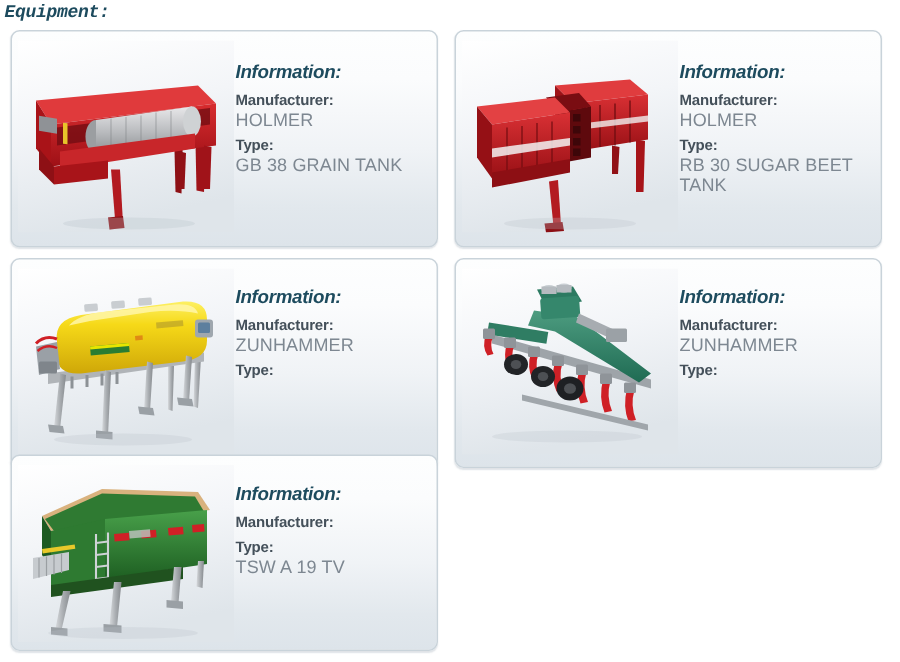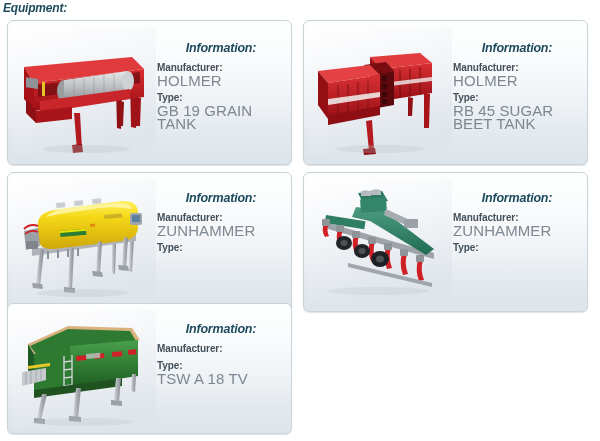--- a/index.html
+++ b/index.html
@@ -20,20 +20,21 @@
   .section-title {
     position: absolute;
     left: 3px;
     top: 0px;
     font-size: 12px;
     font-weight: bold;
     font-style: italic;
     color: #1d4b5e;
     letter-spacing: -0.2px;
     line-height: 16px;
+    font-family: Liberation Mono, monospace;
   }
 
   
   .grid {
     position: absolute;
     left: 0;
     top: 17px;
     width: 600px;
     height: 424px;
   }
@@ -84,32 +85,31 @@
   .card.pos-4 .info { top: 18px; }
 
   .info-title {
     font-size: 12.5px;
     font-weight: bold;
     font-style: italic;
     color: #1d4b5e;
     letter-spacing: -0.2px;
     margin: 0 0 6px 0;
     line-height: 15px;
-    text-align: center;
   }
   .field { margin-bottom: 5px; }
   .field-label {
     font-size: 10px;
     font-weight: bold;
     color: #44505a;
     line-height: 12px;
     letter-spacing: -0.1px;
   }
   .field-value {
-    font-size: 15px;
+    font-size: 12px;
     font-weight: normal;
     color: #7d8791;
     line-height: 13px;
     letter-spacing: 0.1px;
   }
 </style>
 </head>
 <body>
 
 <div class="section-title">Equipment:</div>
@@ -179,21 +179,21 @@
       </svg>
     </div>
     <div class="info">
       <div class="info-title">Information:</div>
       <div class="field">
         <div class="field-label">Manufacturer:</div>
         <div class="field-value">HOLMER</div>
       </div>
       <div class="field">
         <div class="field-label">Type:</div>
-        <div class="field-value">GB 19 GRAIN TANK</div>
+        <div class="field-value">GB 38 GRAIN TANK</div>
       </div>
     </div>
   </div>
 
   <div class="card pos-1">
     <div class="thumb">
       <svg viewBox="0 0 144 128" xmlns="http://www.w3.org/2000/svg">
         <defs>
           <linearGradient id="g1bg" x1="0" y1="0" x2="0.25" y2="1">
             <stop offset="0%" stop-color="#ffffff"></stop>
@@ -256,21 +256,21 @@
       </svg>
     </div>
     <div class="info">
       <div class="info-title">Information:</div>
       <div class="field">
         <div class="field-label">Manufacturer:</div>
         <div class="field-value">HOLMER</div>
       </div>
       <div class="field">
         <div class="field-label">Type:</div>
-        <div class="field-value">RB 45 SUGAR BEET TANK</div>
+        <div class="field-value">RB 30 SUGAR BEET TANK</div>
       </div>
     </div>
   </div>
 
   <div class="card pos-2">
     <div class="thumb">
       <svg viewBox="0 0 144 124" xmlns="http://www.w3.org/2000/svg">
         <defs>
           <linearGradient id="g2bg" x1="0" y1="0" x2="0.25" y2="1">
             <stop offset="0%" stop-color="#ffffff"></stop>
@@ -497,18 +497,18 @@
         <ellipse cx="70" cy="112" rx="50" ry="4" fill="#b9c2ca" opacity="0.26"></ellipse>
       </svg>
     </div>
     <div class="info">
       <div class="info-title">Information:</div>
       <div class="field">
         <div class="field-label">Manufacturer:</div>
       </div>
       <div class="field">
         <div class="field-label">Type:</div>
-        <div class="field-value">TSW A 18 TV</div>
+        <div class="field-value">TSW A 19 TV</div>
       </div>
     </div>
   </div>
 
 </div>
 
 </body></html>

